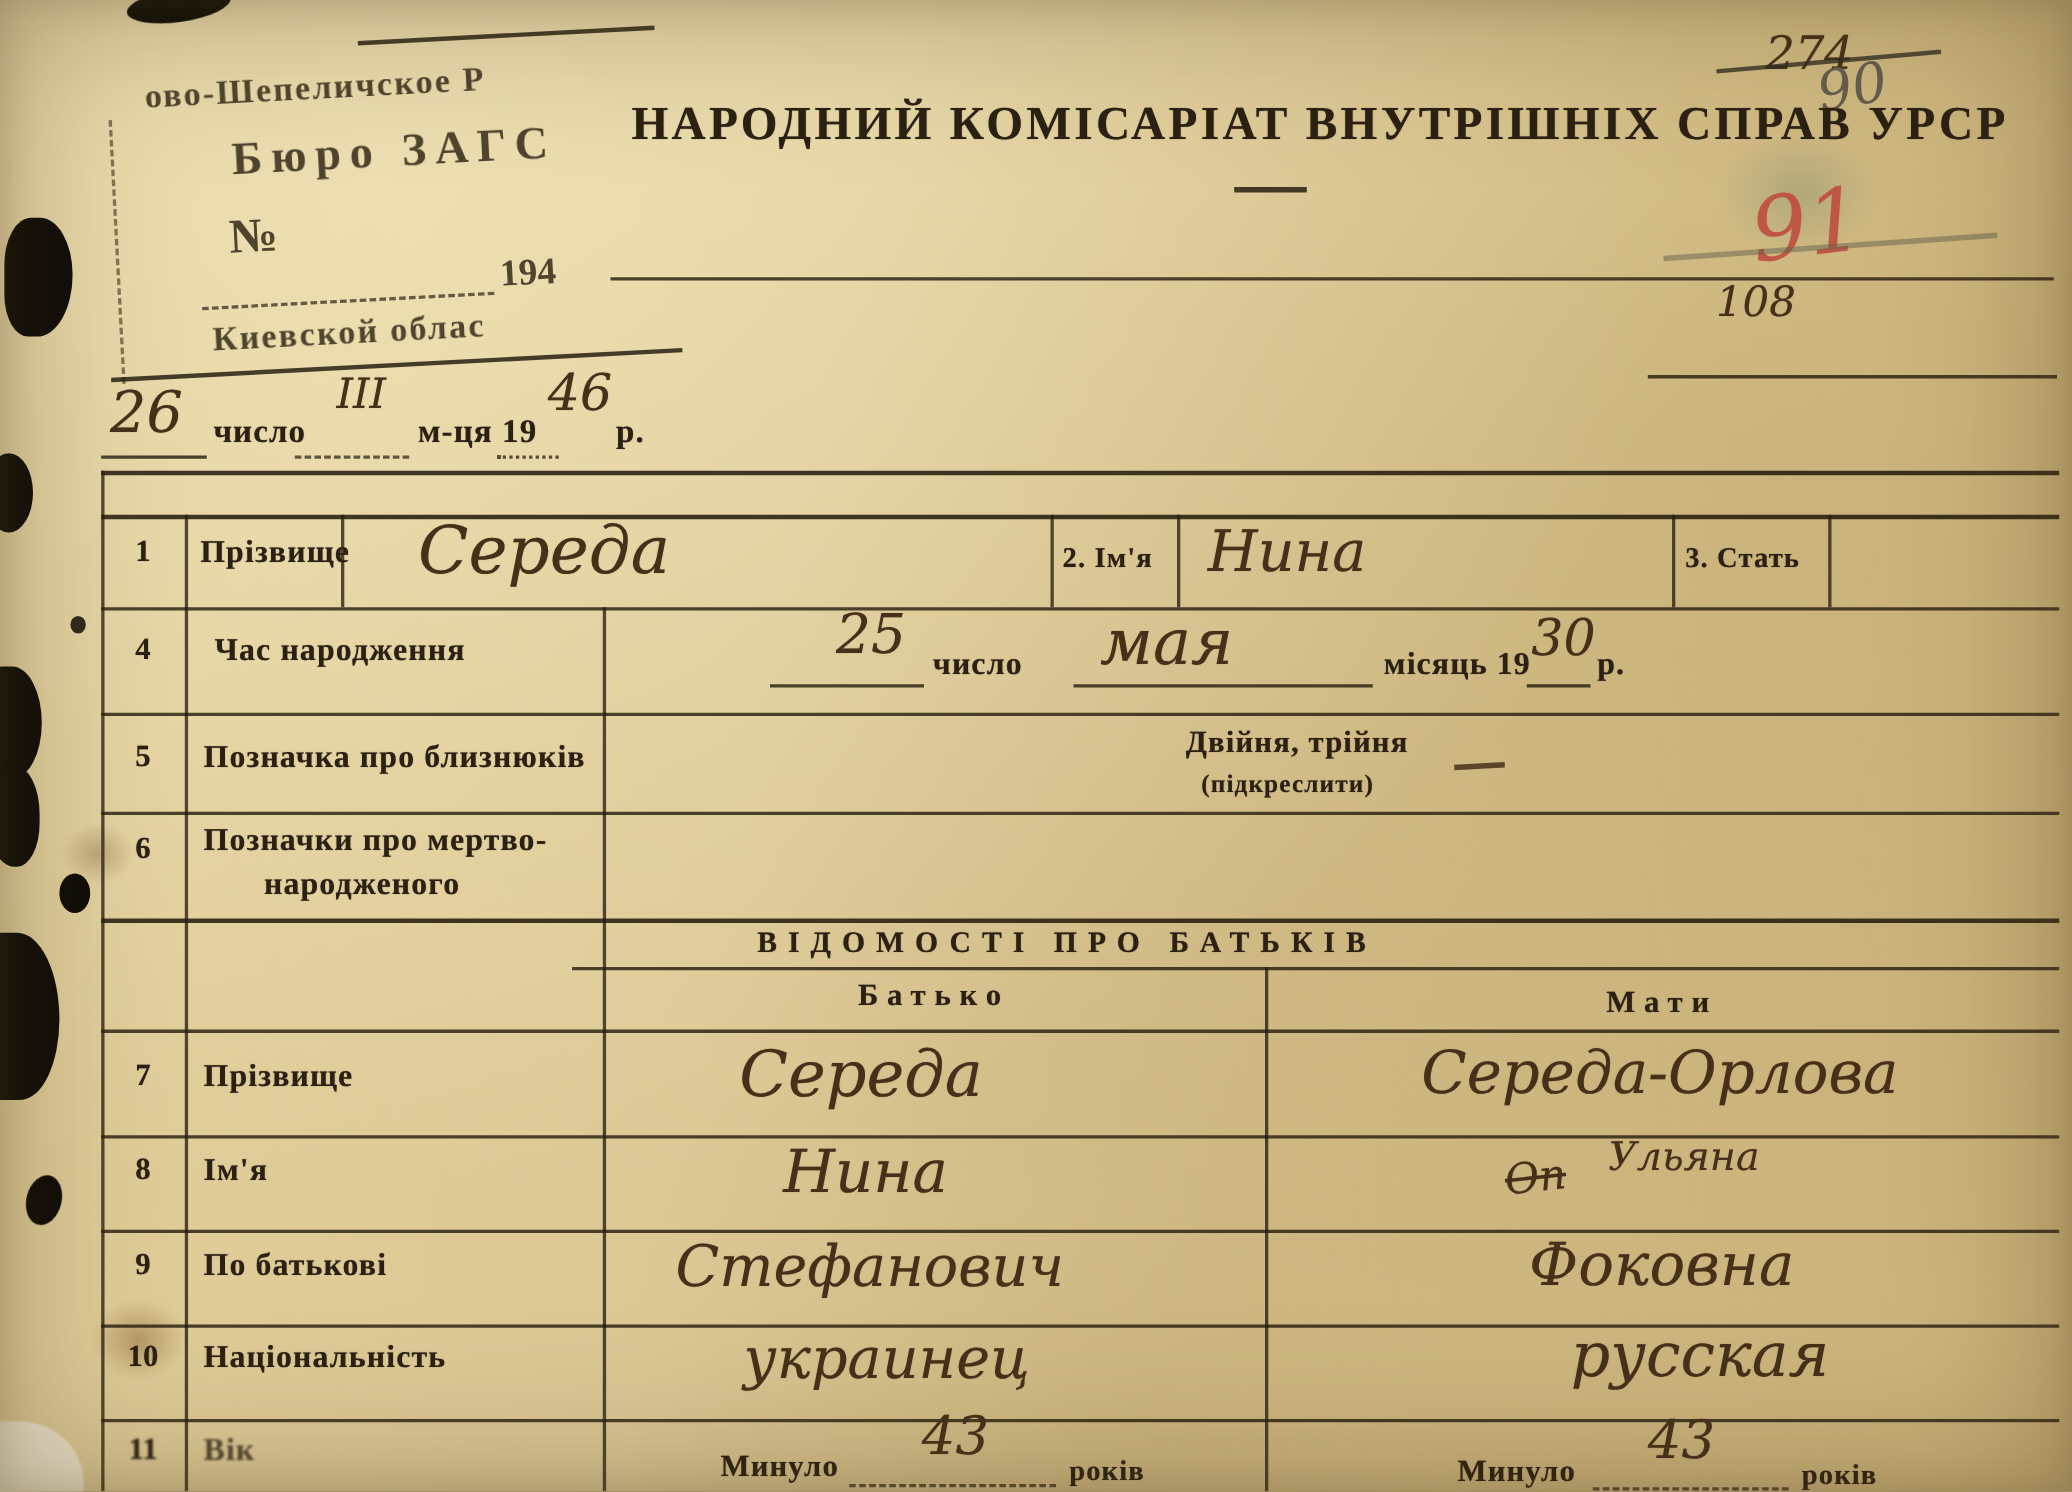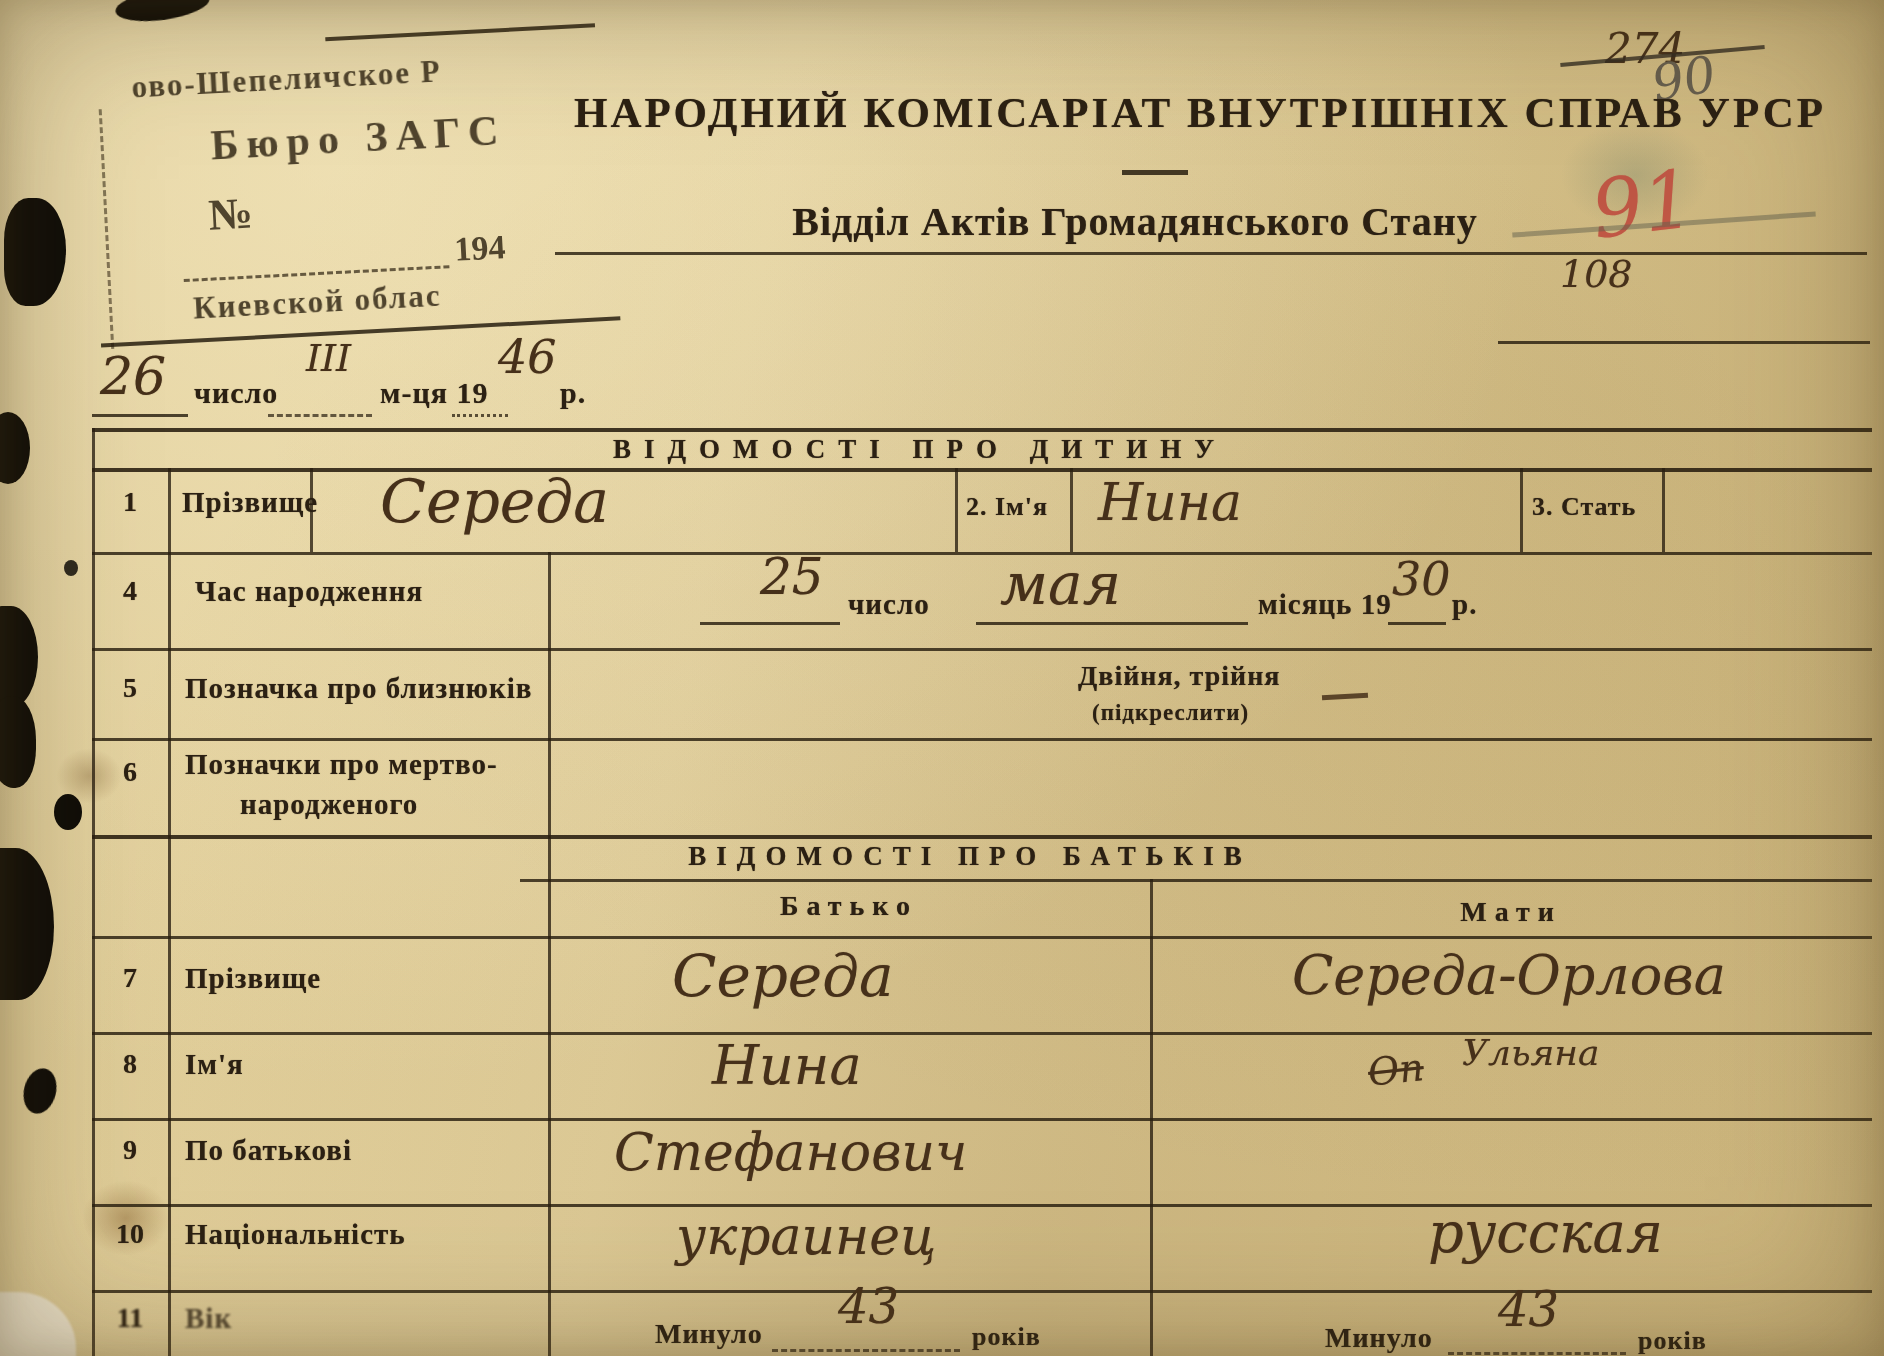--- a/index.html
+++ b/index.html
@@ -214,40 +214,38 @@
     <div class="s5">Киевской облас</div>
     <div class="ln4 stl3"></div>
   </div>
 
   <div class="hw a274">274</div>
   <div class="ln strike274"></div>
   <div class="hw pencil a90">90</div>
 
   <div class="abs h1">НАРОДНИЙ КОМІСАРІАТ ВНУТРІШНІХ СПРАВ УРСР</div>
   <div class="abs hdash"></div>
-  <div class="abs h2">Відділ Актів Громадянського Стану</div>
   <div class="ln h2u"></div>
   <div class="hw red red91">91</div>
   <div class="abs strike91"></div>
 
   <div class="hw tnum">108</div>
   <div class="ln tun"></div>
 
   <div class="hw dday">26</div>
   <div class="ln dl1"></div>
   <div class="plabel dlab1">число</div>
   <div class="abs dl2"></div>
   <div class="hw dmon">ІІІ</div>
   <div class="plabel dlab2">м-ця 19</div>
   <div class="lnd ddots"></div>
   <div class="hw dyear">46</div>
   <div class="plabel dsuf">р.</div>
 
   <div class="abs L1"></div>
-  <div class="band bandChild">ВІДОМОСТІ ПРО ДИТИНУ</div>
   <div class="abs L2"></div>
   <div class="ln L3"></div>
   <div class="ln L4"></div>
   <div class="ln L5"></div>
   <div class="abs L6"></div>
   <div class="band bandParents">ВІДОМОСТІ ПРО БАТЬКІВ</div>
   <div class="ln L7"></div>
   <div class="ln L8"></div>
   <div class="ln L9"></div>
   <div class="ln L10"></div>
@@ -303,20 +301,21 @@
 
   <div class="pnum r8n">8</div>
   <div class="plabel r8l">Ім'я</div>
   <div class="hw r8f">Нина</div>
   <div class="hw r8s">Оп</div>
   <div class="hw r8m">Ульяна</div>
 
   <div class="pnum r9n">9</div>
   <div class="plabel r9l">По батькові</div>
   <div class="hw r9f">Стефанович</div>
+  <div class="hw r9m">Фоковна</div>
 
   <div class="pnum r10n">10</div>
   <div class="plabel r10l">Національність</div>
   <div class="hw r10f">украинец</div>
   <div class="hw r10m">русская</div>
 
   <div class="pnum r11n">11</div>
   <div class="plabel r11l">Вік</div>
   <div class="plabel r11fa">Минуло</div>
   <div class="abs r11fl"></div>

